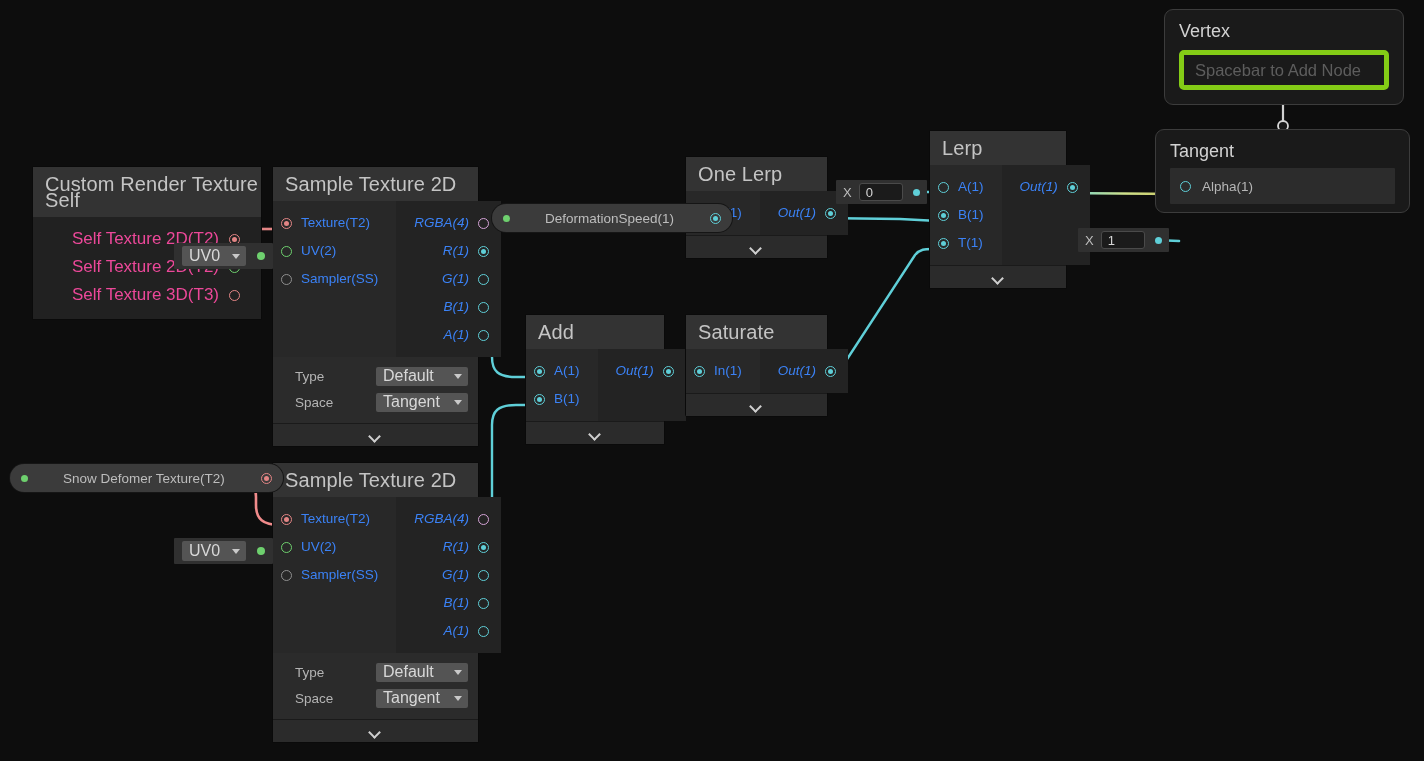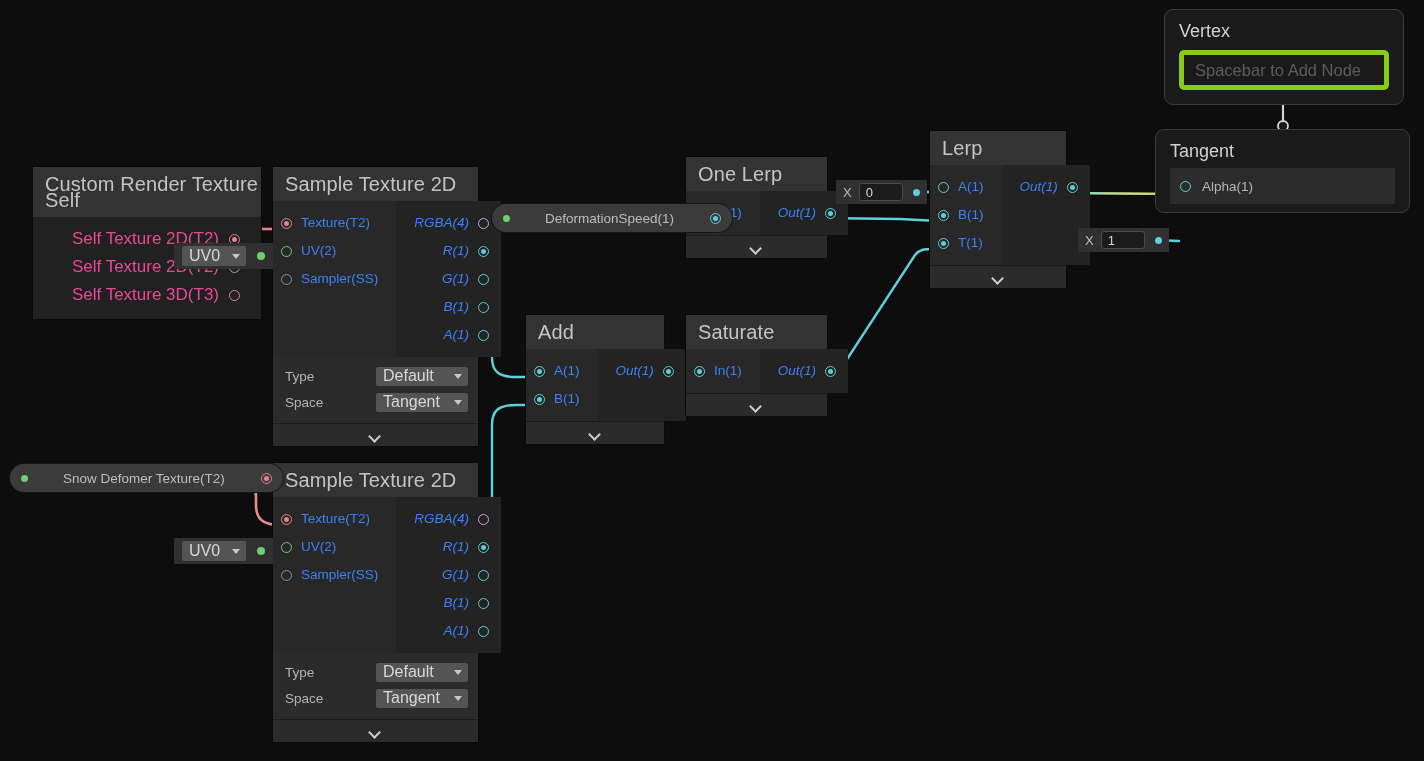--- a/index.html
+++ b/index.html
@@ -92,21 +92,21 @@
   .dot.c-float.filled::after { background: #5fcfd8; }
   .dot.c-vec2   { border-color: #6ed06e; }
   .dot.c-vec4   { border-color: #d4a2d6; }
   .dot.c-vec3   { border-color: #d9d36a; }
   .dot.c-vec3.filled::after  { background: #d9d36a; }
   .dot.c-tex    { border-color: #e38585; }
   .dot.c-tex.filled::after   { background: #e38585; }
   .dot.c-sampler{ border-color: #8f8f8f; }
 
   
-  .settings { background: #2b2b2b; padding: 6px 10px 8px 12px; }
+  .settings { background: #2b2b2b; padding: 6px 10px 8px 22px; }
   .setting-row {
     display: flex;
     align-items: center;
     height: 26px;
     font-size: 13.5px;
     color: #b4b4b4;
   }
   .setting-row .s-label { flex: 1 1 auto; }
   .combo {
     background: #545454;

